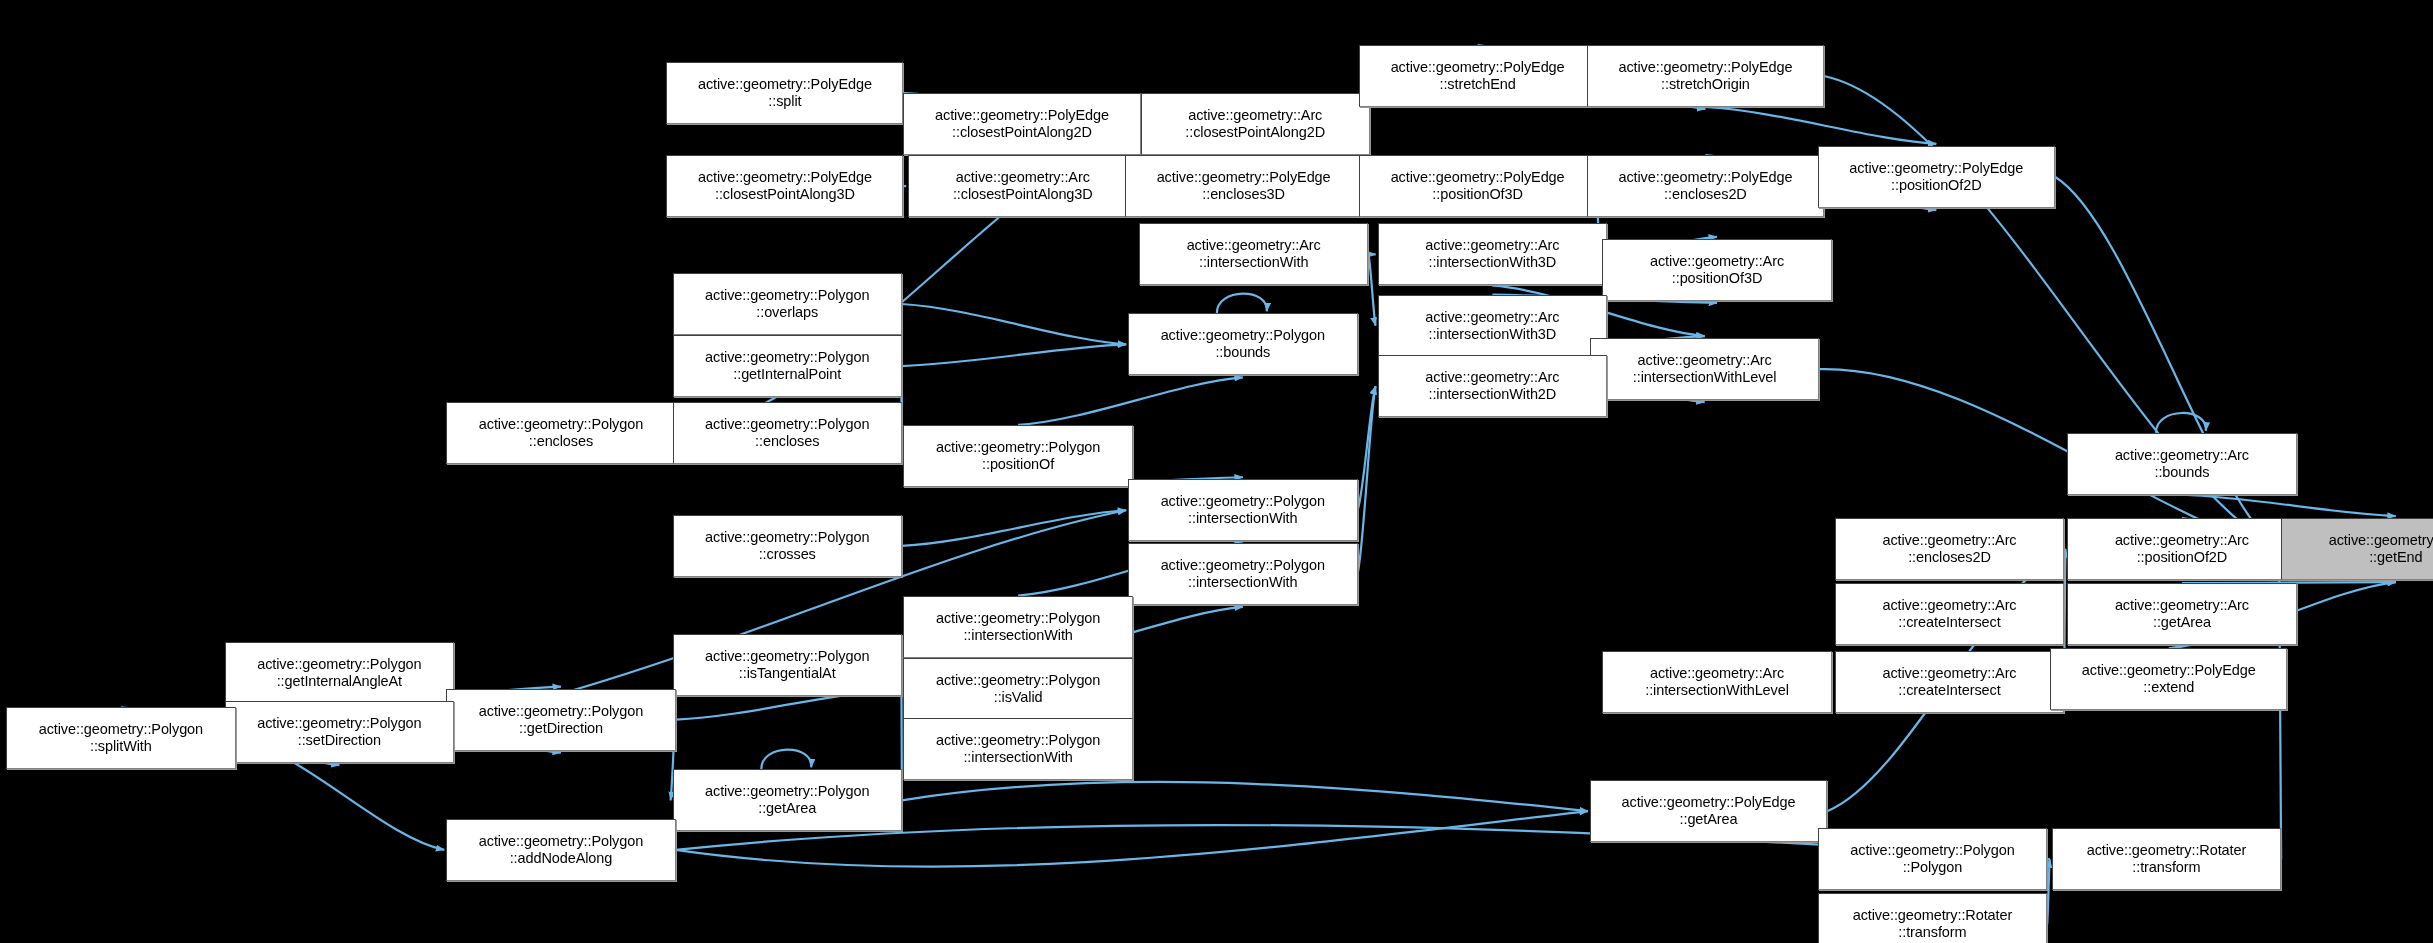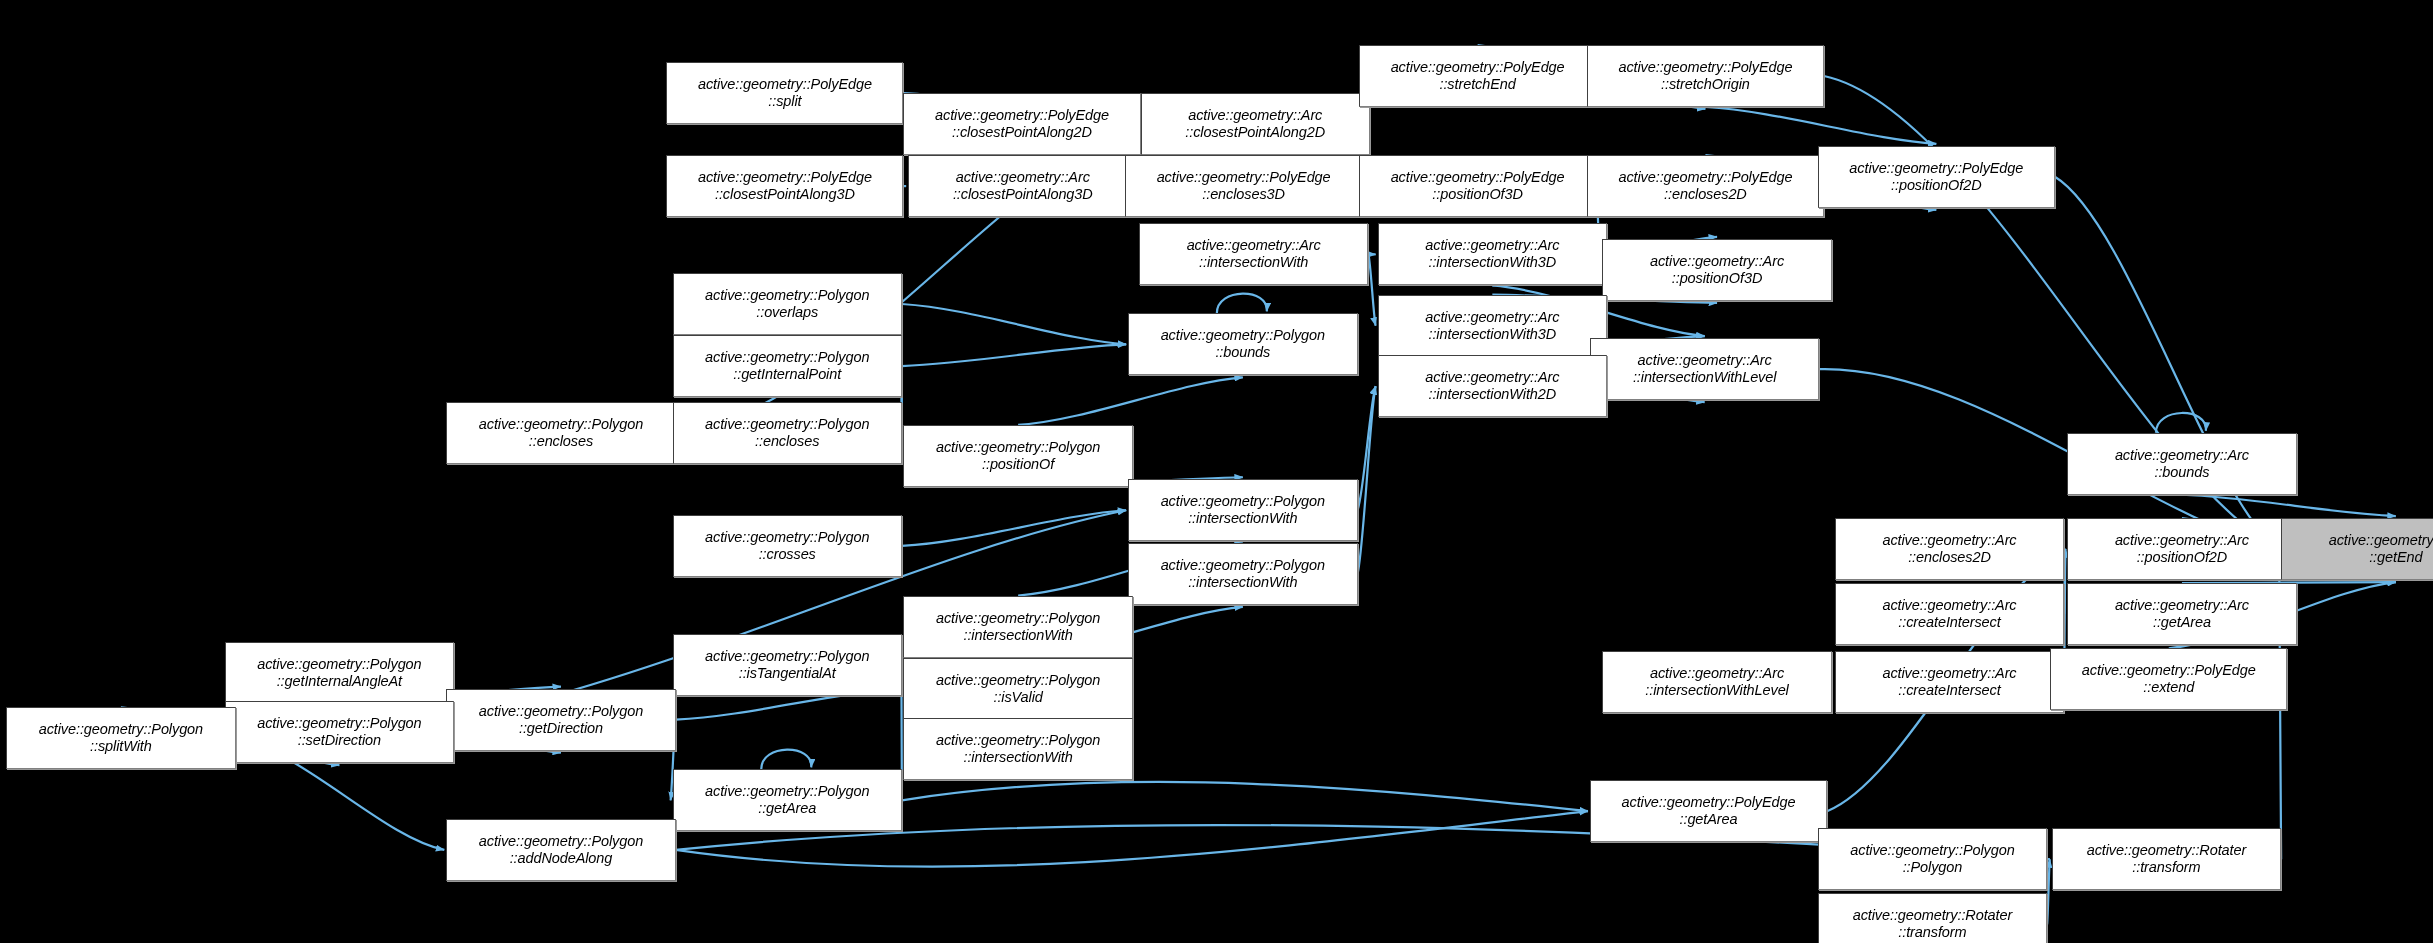--- a/index.html
+++ b/index.html
@@ -43,21 +43,20 @@
     overflow: hidden;
   }
   .node.current {
     background: #bfbfbf;
   }
   .node-label {
     display: block;
     width: 100%;
     padding: 0 3px;
     white-space: pre-line;
-    font-style: italic;
   }
 </style>
 </head>
 <body>
 
 <div id="graph-canvas">
   <svg id="edge-layer" viewBox="0 0 2433 943" xmlns="http://www.w3.org/2000/svg">
     <defs>
       <marker id="arrowhead" markerWidth="9" markerHeight="7" refX="8.5" refY="3.5" orient="auto" markerUnits="userSpaceOnUse">
         <polygon points="0 0, 9 3.5, 0 7" fill="#69b6e8"></polygon>

